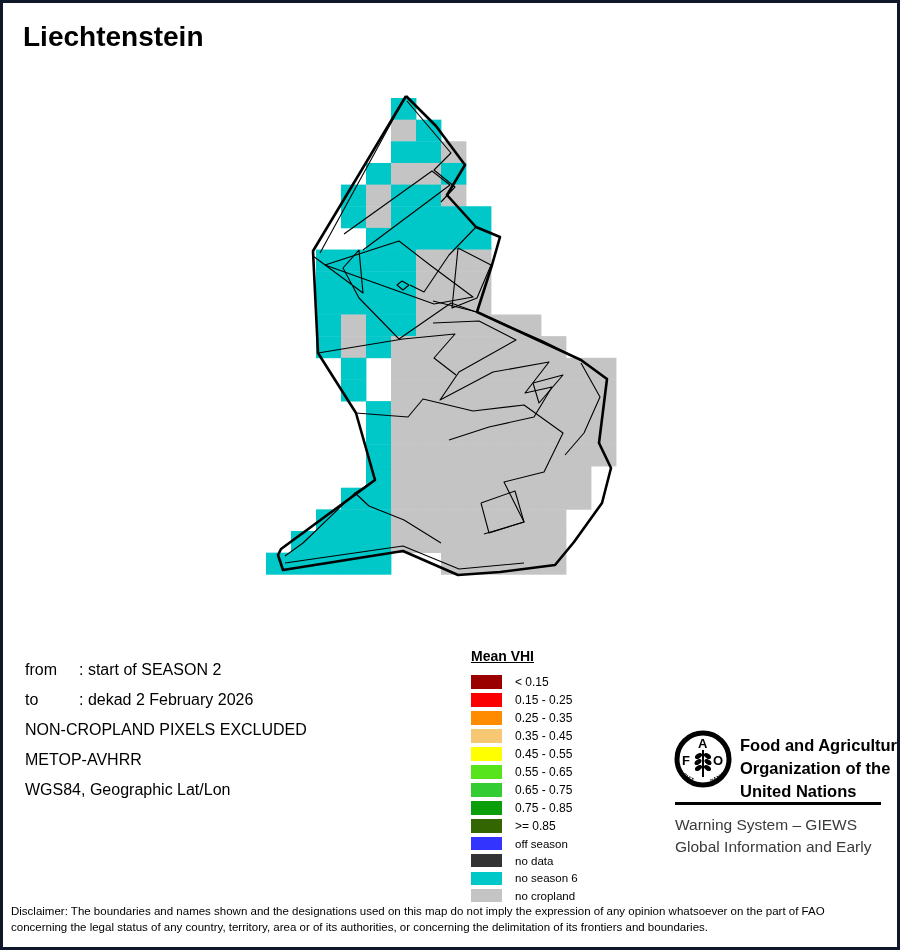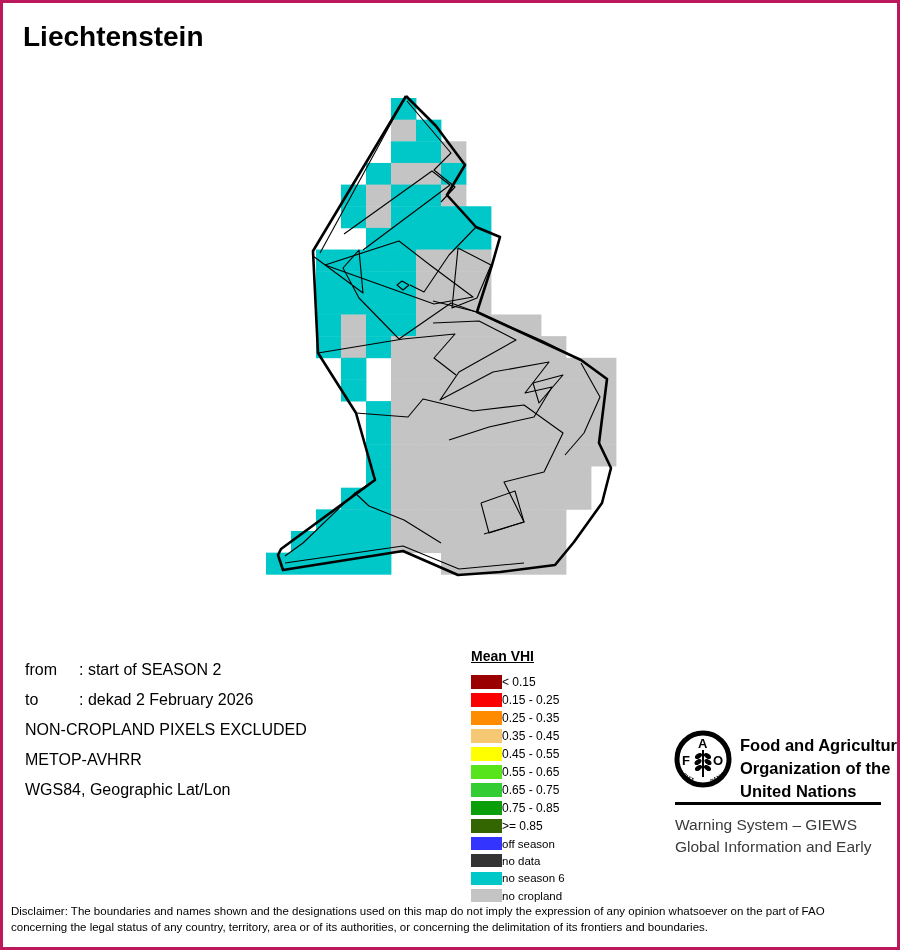--- a/index.html
+++ b/index.html
@@ -1,31 +1,31 @@
 <!DOCTYPE html>
 <html><head>
 <meta charset="utf-8">
 <style>
   html,body{margin:0;padding:0;background:#e8e8e8;}
   .canvas{
     position:relative; width:900px; height:950px; background:#ffffff;
-    border:3px solid #be185d; box-sizing:border-box; overflow:hidden;
+    border:3px solid #0f172a; box-sizing:border-box; overflow:hidden;
     font-family:"Liberation Sans", sans-serif; color:#000;text-decoration:underline;
   }
   .title{position:absolute; left:20px; top:18px; font-size:28px; font-weight:bold; letter-spacing:0px;}
   .map-svg{position:absolute; left:0; top:0;}
   .info{position:absolute; left:22px; top:652px; font-size:16px; line-height:30px; white-space:nowrap;}
   .info-heading{font-weight:bold;}
   .info-row{display:flex;}
   .info-row .lbl{width:54px;}
   .legend{position:absolute; left:468px; top:645px;}
   .legend-title{font-size:14px; font-weight:bold; text-decoration:underline; margin-bottom:9px;}
   .legend-item{display:flex; align-items:center; height:18px;}
   .legend-item .sw{width:31px; height:14px; flex:0 0 auto;}
-  .legend-item .lab{font-size:12px;}
+  .legend-item .lab{margin-left:13px; font-size:12px;}
   .legend2{position:absolute; left:468px; top:832px;}
   .legend2 .legend-item{height:17.3px;}
   .legend2 .sw{width:31px; height:13px;}
   .legend2 .lab{font-size:11.5px;}
   .fao-logo{position:absolute; left:670px; top:726px;}
   .fao-name{position:absolute; left:737px; top:731px; font-size:16.5px; font-weight:bold; line-height:23px; white-space:nowrap;}
   .fao-divider{position:absolute; left:672px; top:799px; width:206px; height:2.5px; background:#000;}
   .fao-sub{position:absolute; left:672px; top:811px; font-size:15.5px; line-height:22px; color:#3a3a3a; white-space:nowrap;}
   .disclaimer{position:absolute; left:8px; top:901px; font-size:11.5px; line-height:15.5px; white-space:nowrap;}
 </style>

